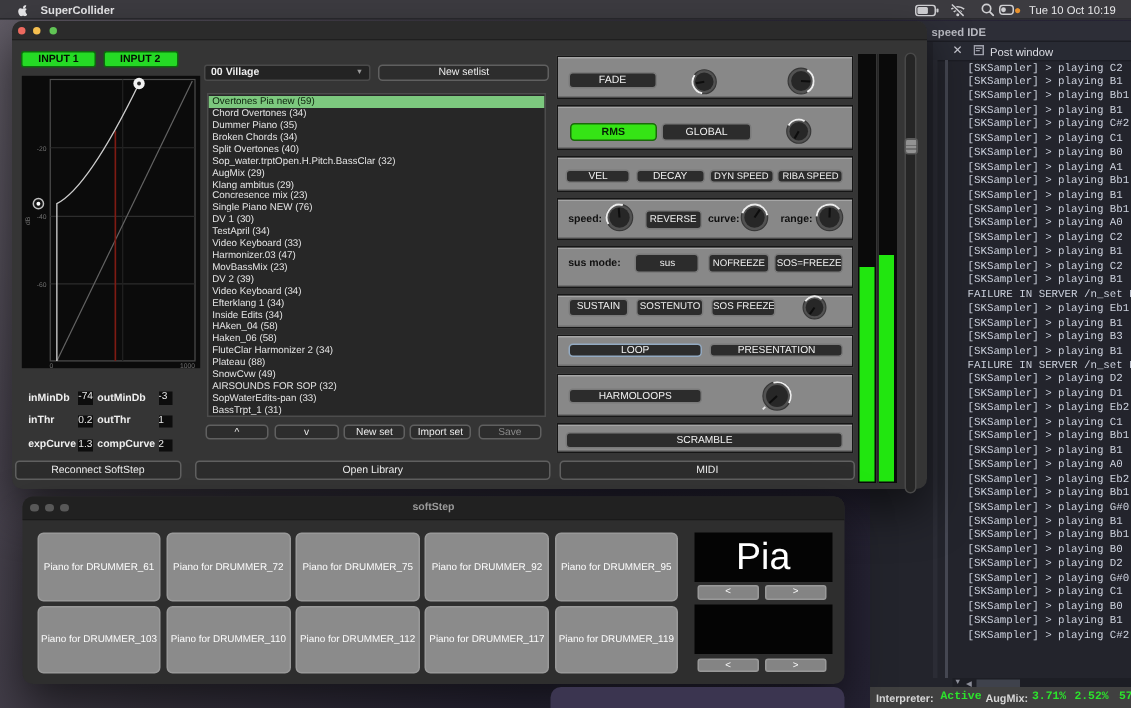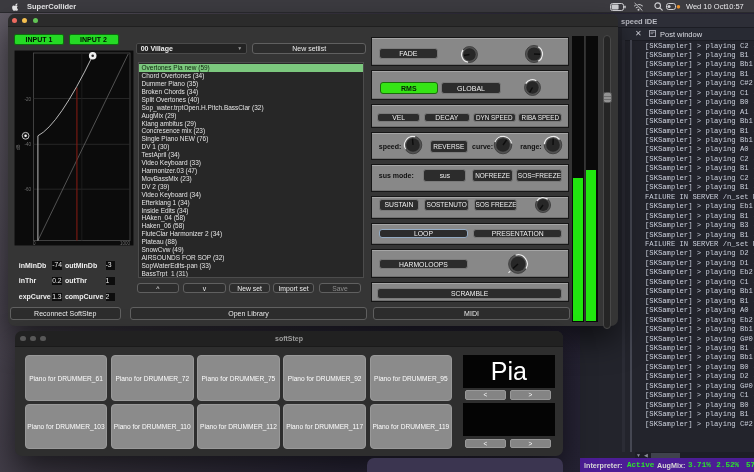--- a/index.html
+++ b/index.html
@@ -96,21 +96,21 @@
 [SKSampler] &gt; playing B0 (-4
 [SKSampler] &gt; playing B1 (-4
 [SKSampler] &gt; playing C#2 (-4</div>
 
     <div class="abs" style="left:55px;top:438px;width:119px;height:6px;background:#1d1e25;">
       <div class="abs" style="left:1px;top:0px;color:#8c8e99;font-size:5px;">▼</div>
       <div class="abs" style="left:9px;top:0px;color:#8c8e99;font-size:5px;">◀</div>
       <div class="abs" style="left:15.5px;top:0.5px;width:29px;height:5px;background:#3f424c;"></div>
     </div>
 
-    <div class="abs mono" style="left:0px;top:444px;width:174px;height:14px;background:#4c1d95;font-size:7.6px;font-weight:bold;">
+    <div class="abs mono" style="left:0px;top:444px;width:174px;height:14px;background:#404040;font-size:7.6px;font-weight:bold;">
       <div class="abs" style="left:4px;top:3.2px;color:#d6d6d6;font-size:7.2px;font-family:'Liberation Sans',sans-serif;">Interpreter:</div>
       <div class="abs" style="left:47px;top:2.5px;color:#2ce42c;">Active</div>
       <div class="abs" style="left:77px;top:3.2px;color:#d6d6d6;font-size:7.2px;font-family:'Liberation Sans',sans-serif;">AugMix:</div>
       <div class="abs" style="left:108px;top:2.5px;color:#2ce42c;">3.71%</div>
       <div class="abs" style="left:136.3px;top:2.5px;color:#2ce42c;">2.52%</div>
       <div class="abs" style="left:166px;top:2.5px;color:#2ce42c;">57</div>
     </div>
   </div>
 
   <div id="menubar">
@@ -134,22 +134,22 @@
     </svg>
     <svg class="abs" style="left:653.5px;top:1.5px" width="9" height="9" viewBox="0 0 9 9">
       <circle cx="3.7" cy="3.7" r="2.8" fill="none" stroke="#cfcfd2" stroke-width="1.1"></circle>
       <line x1="5.9" y1="5.9" x2="8.2" y2="8.2" stroke="#cfcfd2" stroke-width="1.2" stroke-linecap="round"></line>
     </svg>
     <svg class="abs" style="left:665.5px;top:2.5px" width="10" height="7" viewBox="0 0 10 7">
       <rect x="0.5" y="0.5" width="9" height="6" rx="2.2" fill="none" stroke="#cfcfd2" stroke-width="1"></rect>
       <circle cx="3" cy="3.5" r="1.6" fill="#cfcfd2"></circle>
     </svg>
     <div class="abs" style="left:676px;top:2px;color:#e8912d;font-size:8px;">●</div>
-    <div class="abs" style="left:686px;top:2px;">Wed 10 Oct</div>
-    <div class="abs" style="left:725px;top:2px;">10:57</div>
+    <div class="abs" style="left:686px;top:2px;">Tue 10 Oct</div>
+    <div class="abs" style="left:725px;top:2px;">10:19</div>
   </div>
 
   <div class="win" id="mainwin">
     <div id="mw-title">
       <div class="dot" style="left:3.8px;background:#ed6a5f;"></div>
       <div class="dot" style="left:14.2px;background:#f5bf4f;"></div>
       <div class="dot" style="left:24.8px;background:#61c455;"></div>
     </div>
 
     <div class="abs" style="left:6px;top:20px;width:50px;height:10.5px;background:#25DA25;border:1px solid #0d6b0d;

